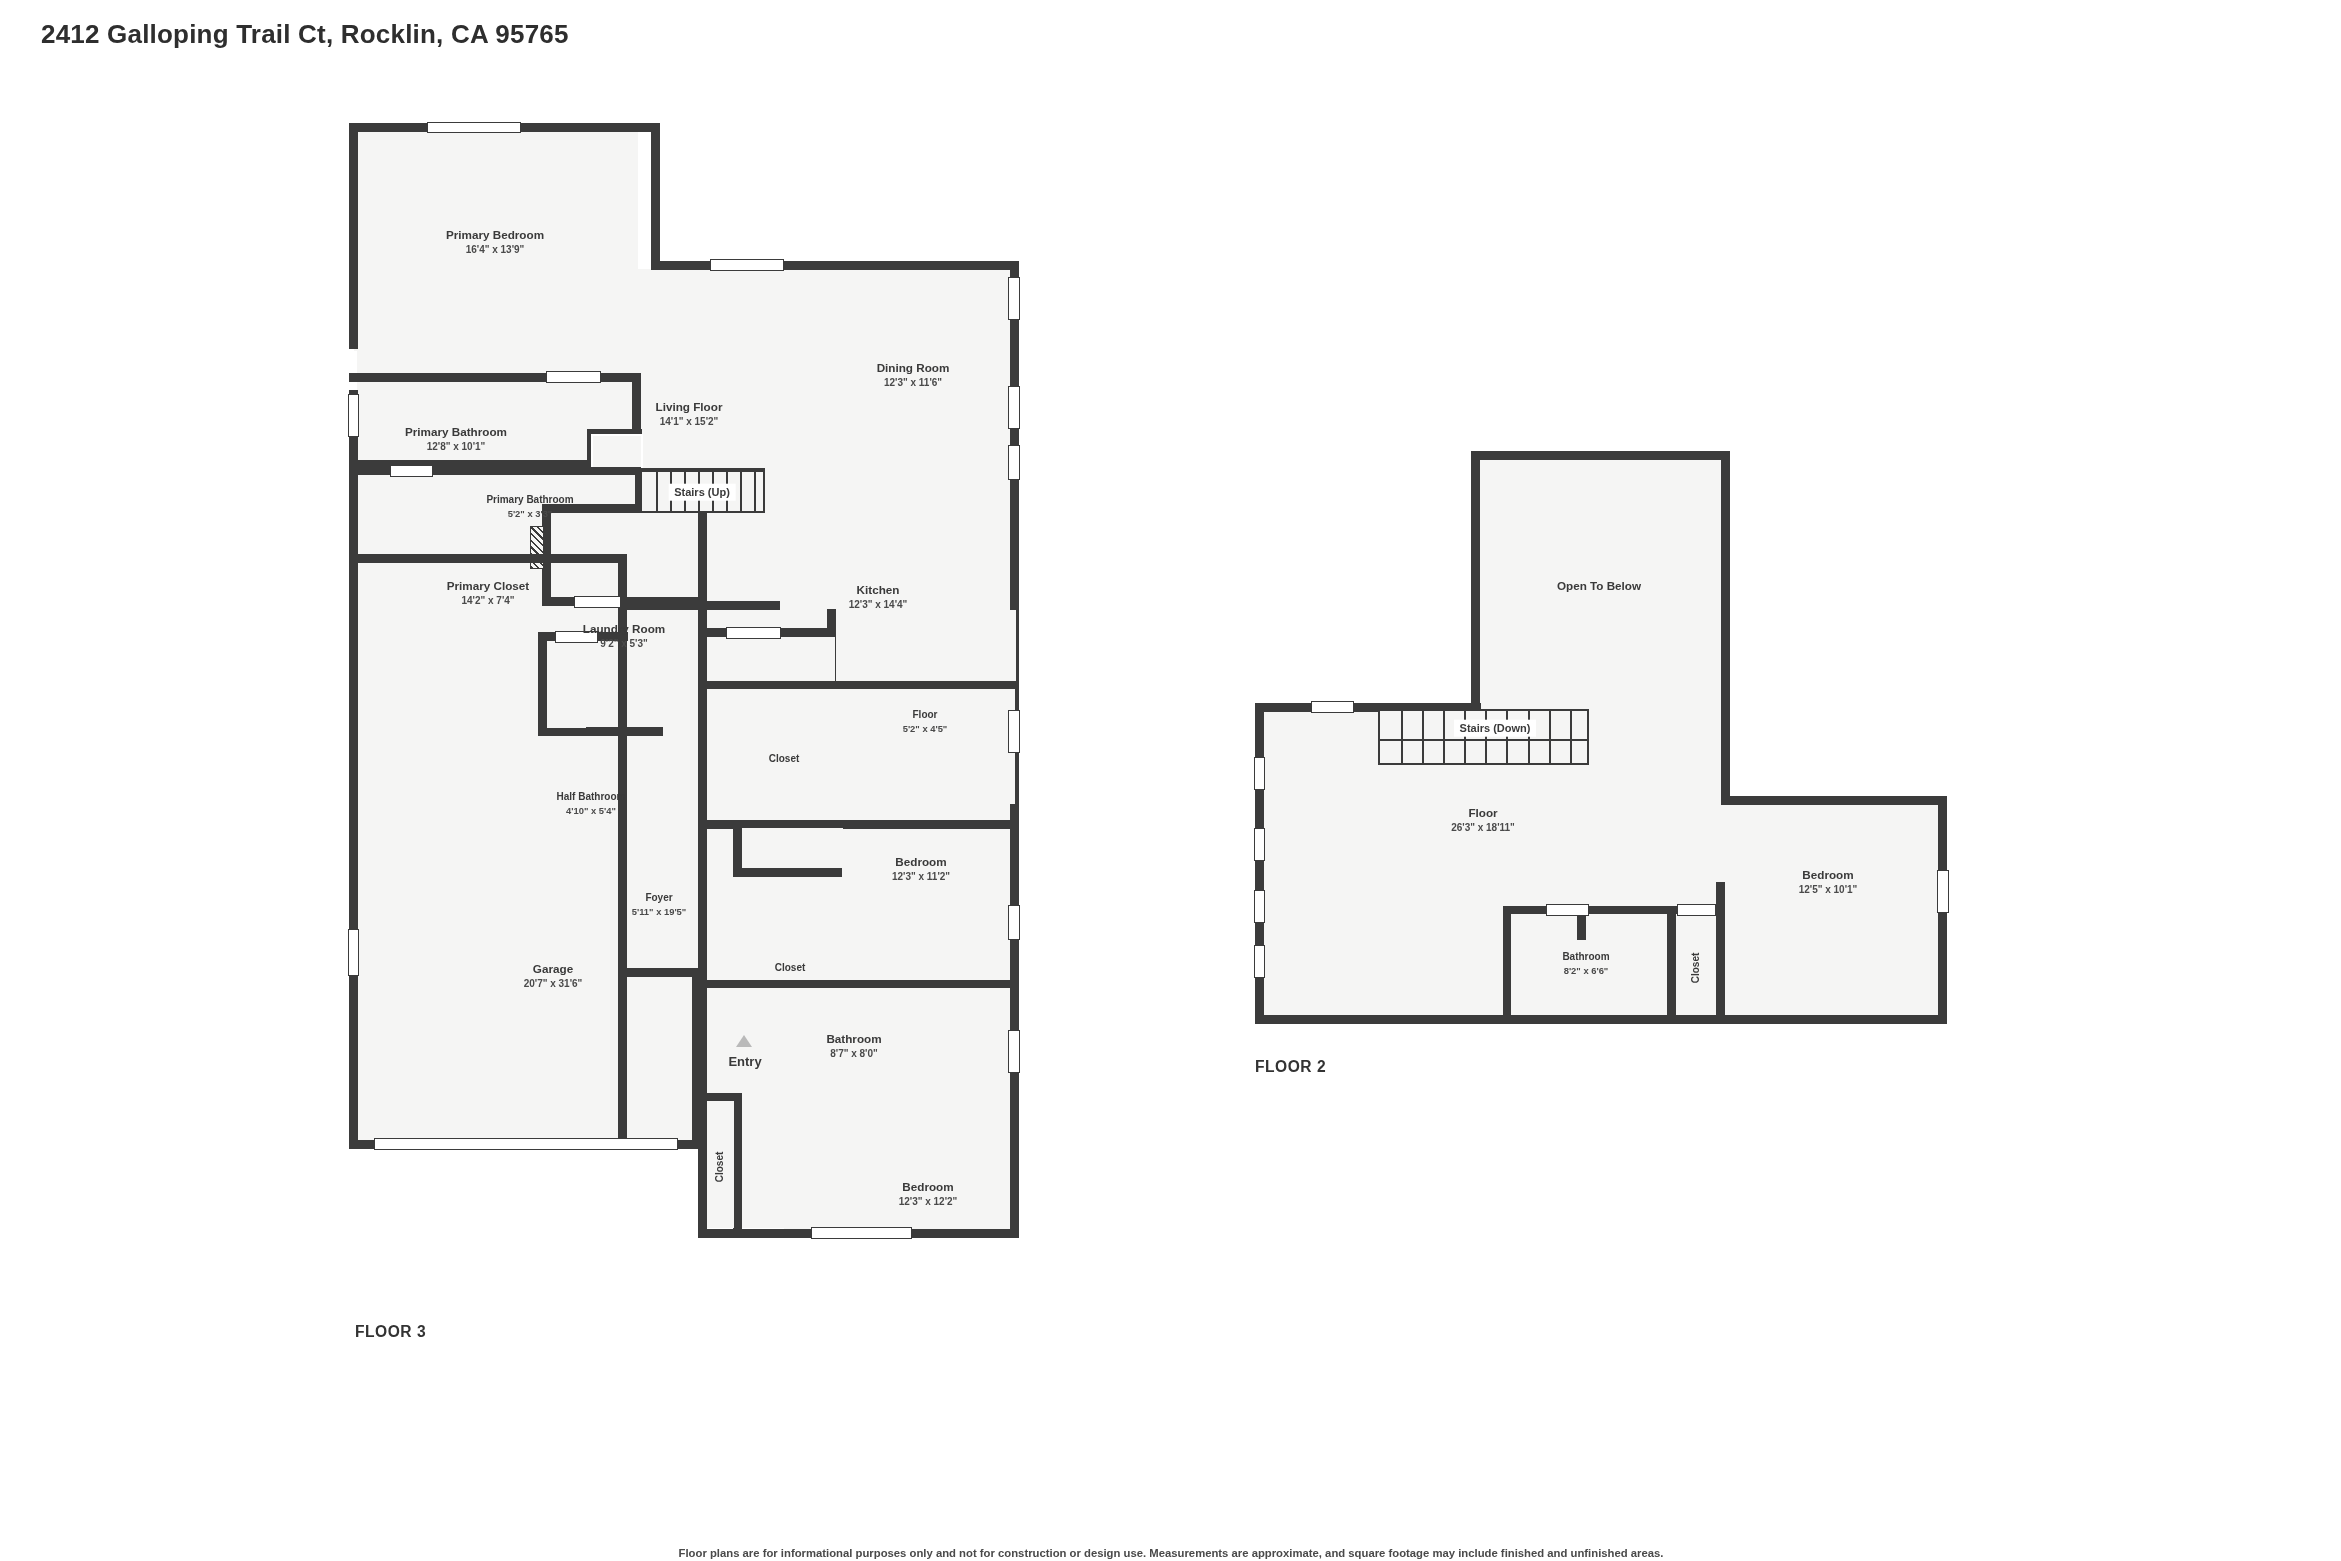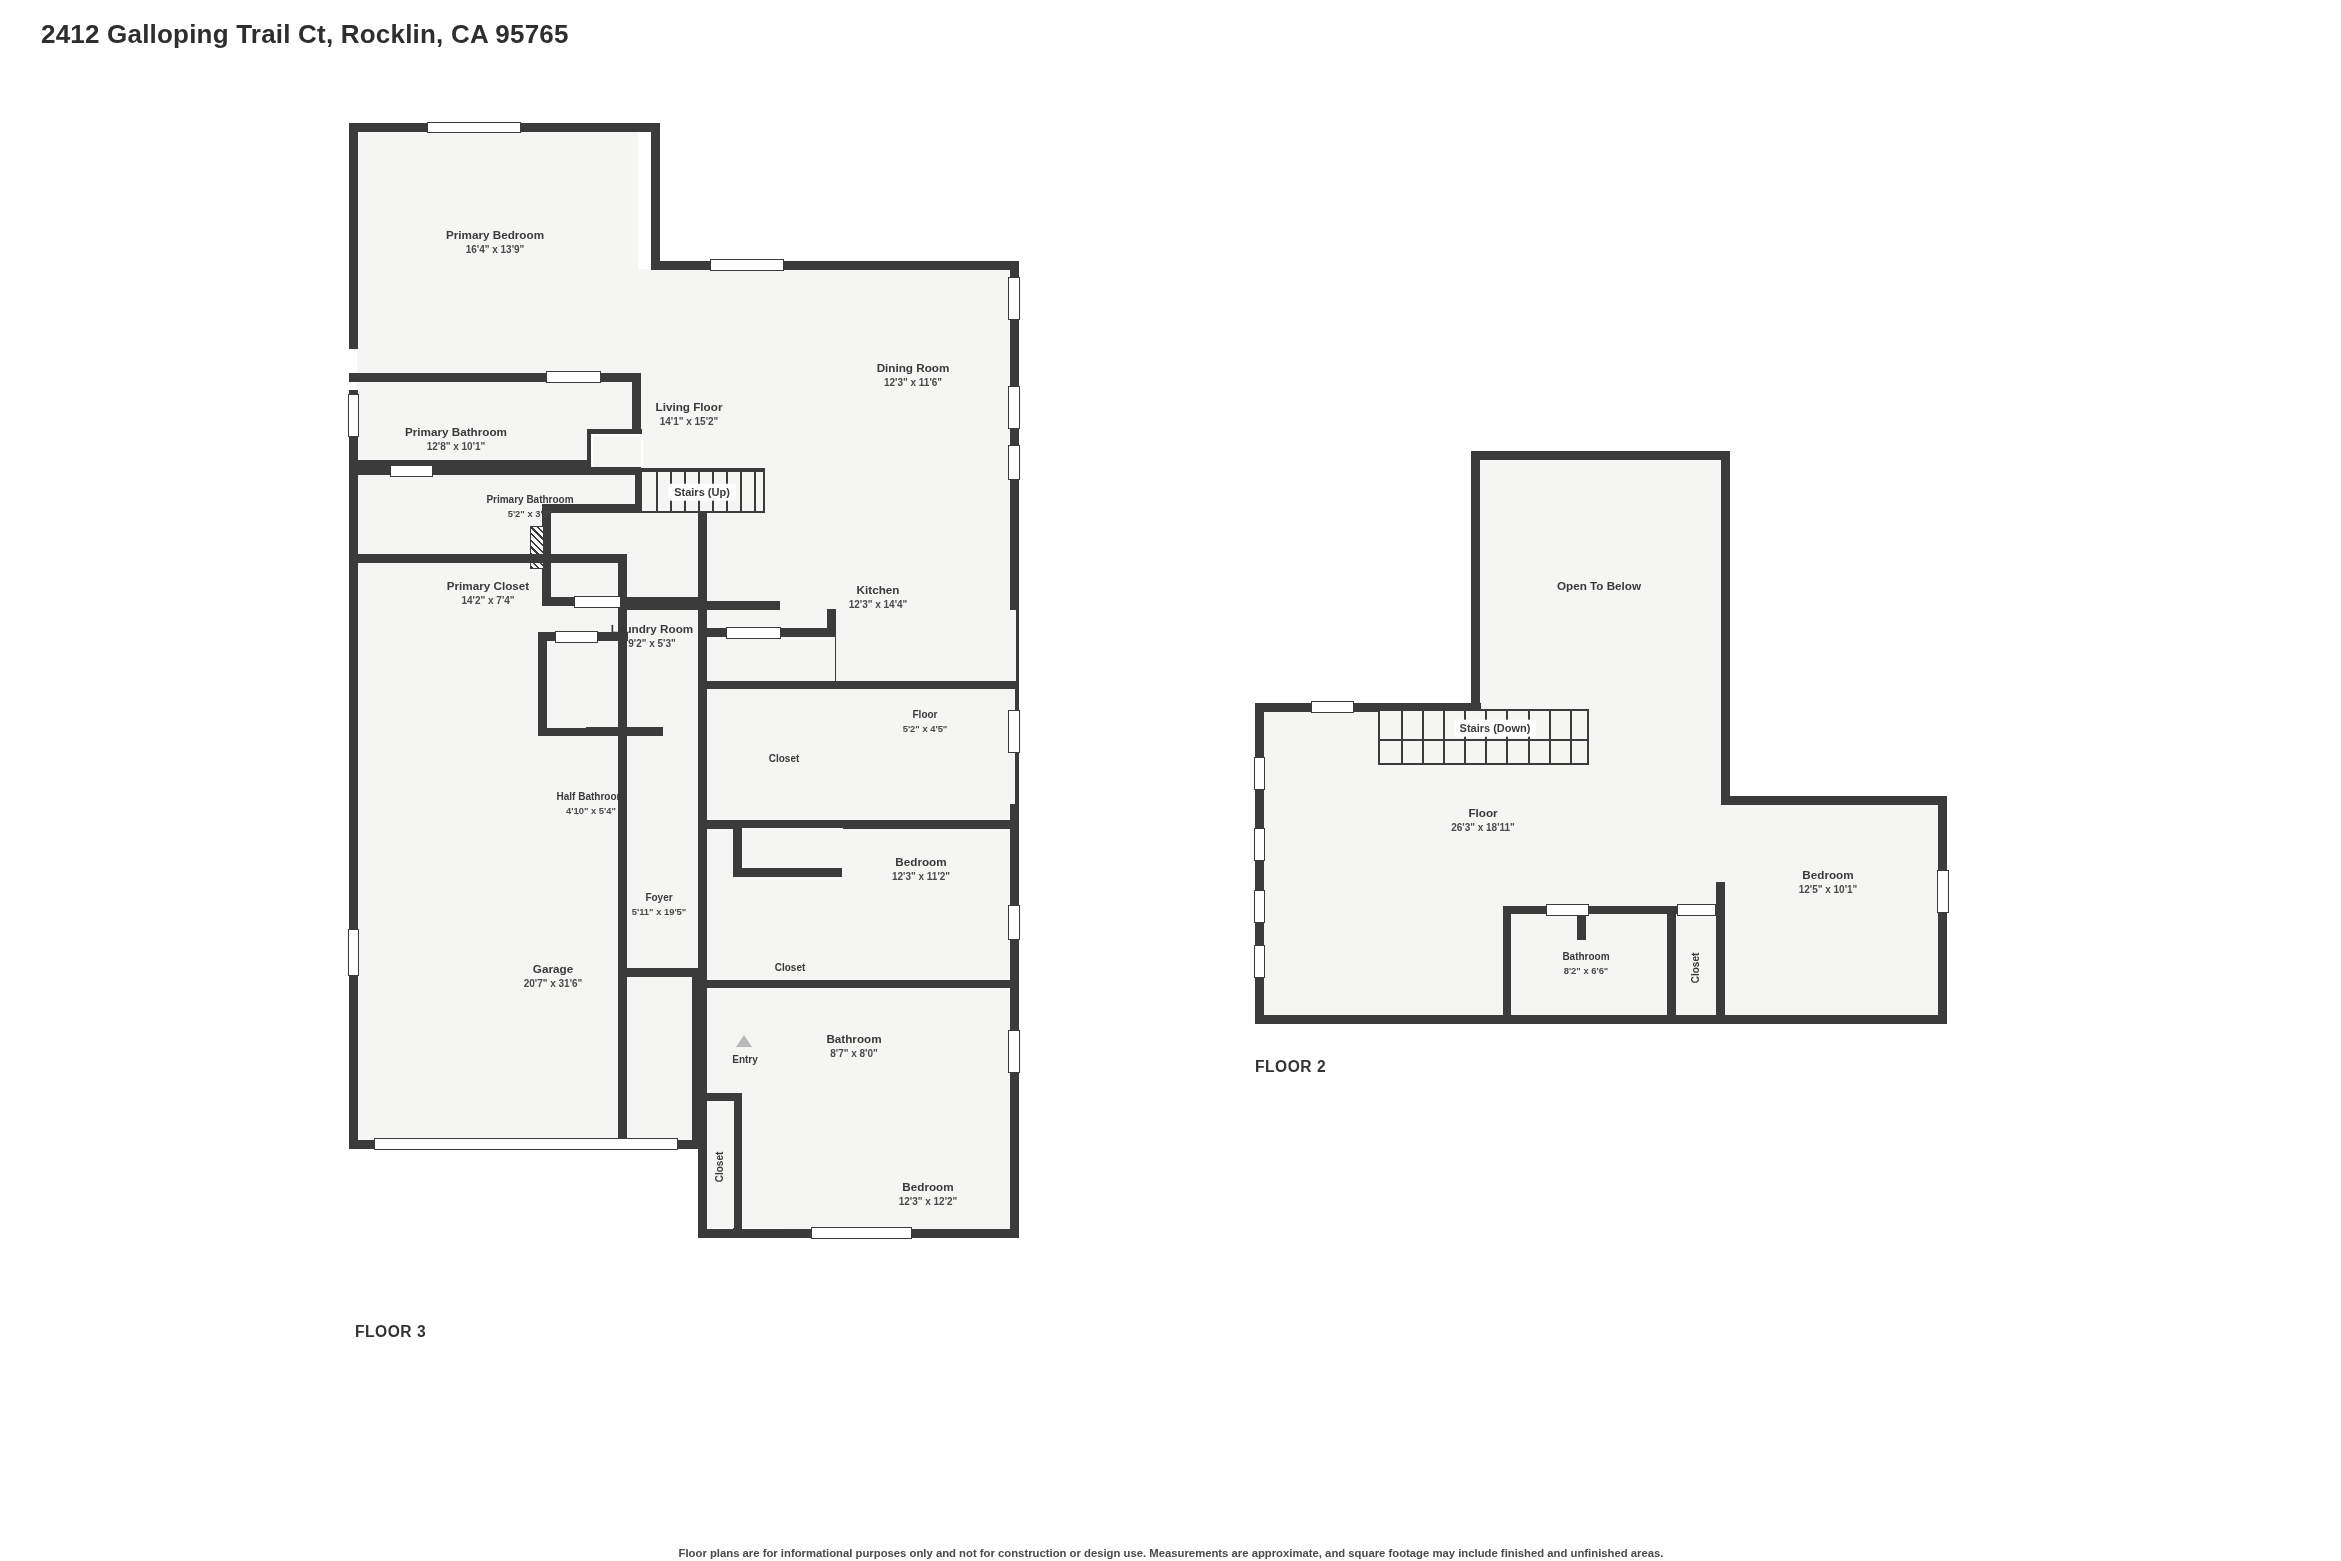--- a/index.html
+++ b/index.html
@@ -111,21 +111,21 @@
   }
   .entry-arrow {
     position: absolute;
     width: 0; height: 0;
     border-left: 8.6px solid transparent;
     border-right: 8.6px solid transparent;
     border-bottom: 12.5px solid #b9b9b9;
   }
   .entry-text {
     position: absolute;
-    font-size: 10px;
+    font-size: 13px;
     font-weight: bold;
     color: #3a3a3a;
     white-space: nowrap;
     transform: translateX(-50%);
   }
   #disclaimer {
     position: absolute;
     left: 0;
     right: 0;
     top: 1547px;
@@ -296,21 +296,21 @@
     <span class="dim">5'2" x 3'3"</span>
   </div>
   <div class="room-label" style="left:117px; top:476px;margin-left:28px;">
     <span>Primary Closet</span>
     <span class="dim">14'2" x 7'4"</span>
   </div>
   <div class="room-label" style="left:535px; top:480px;">
     <span>Kitchen</span>
     <span class="dim">12'3" x 14'4"</span>
   </div>
-  <div class="room-label" style="left:281px; top:519px;margin-left:28px;">
+  <div class="room-label" style="left:281px; top:519px;">
     <span>Laundry Room</span>
     <span class="dim">9'2" x 5'3"</span>
   </div>
   <div class="room-label small" style="left:582px; top:605px;">
     <span>Floor</span>
     <span class="dim">5'2" x 4'5"</span>
   </div>
   <div class="room-label small" style="left:441px; top:642px;">
     <span>Closet</span>
   </div>

